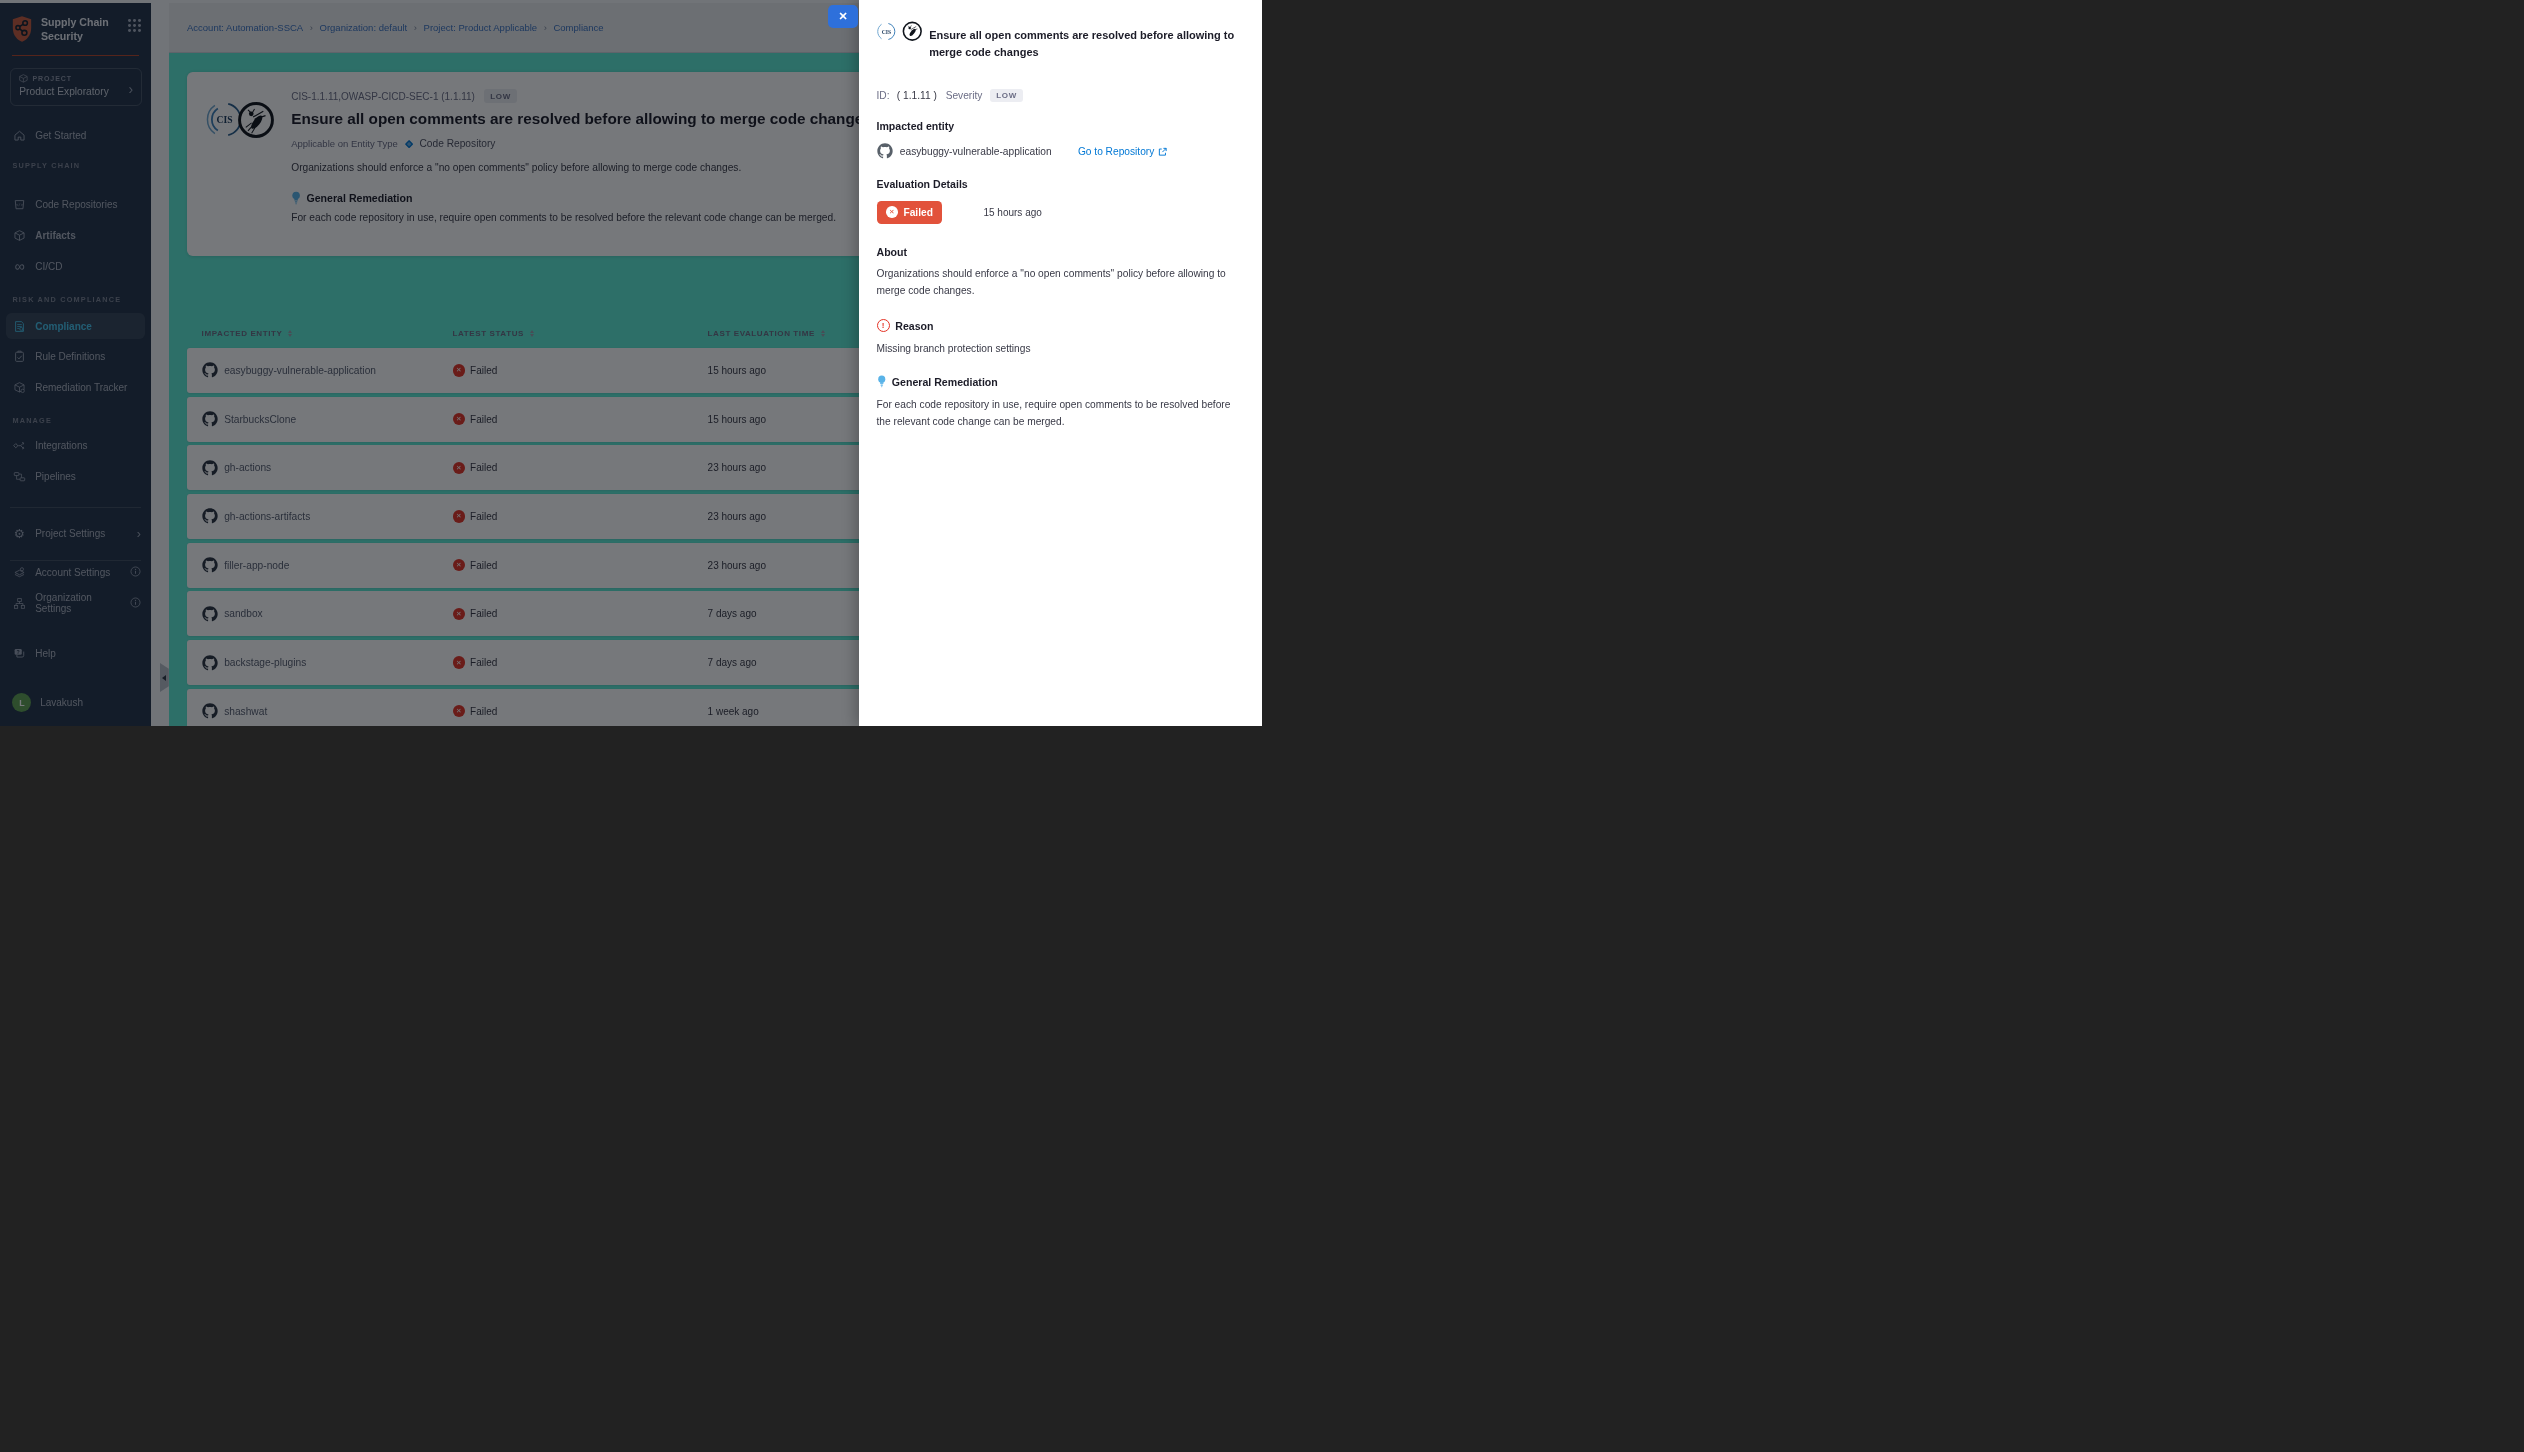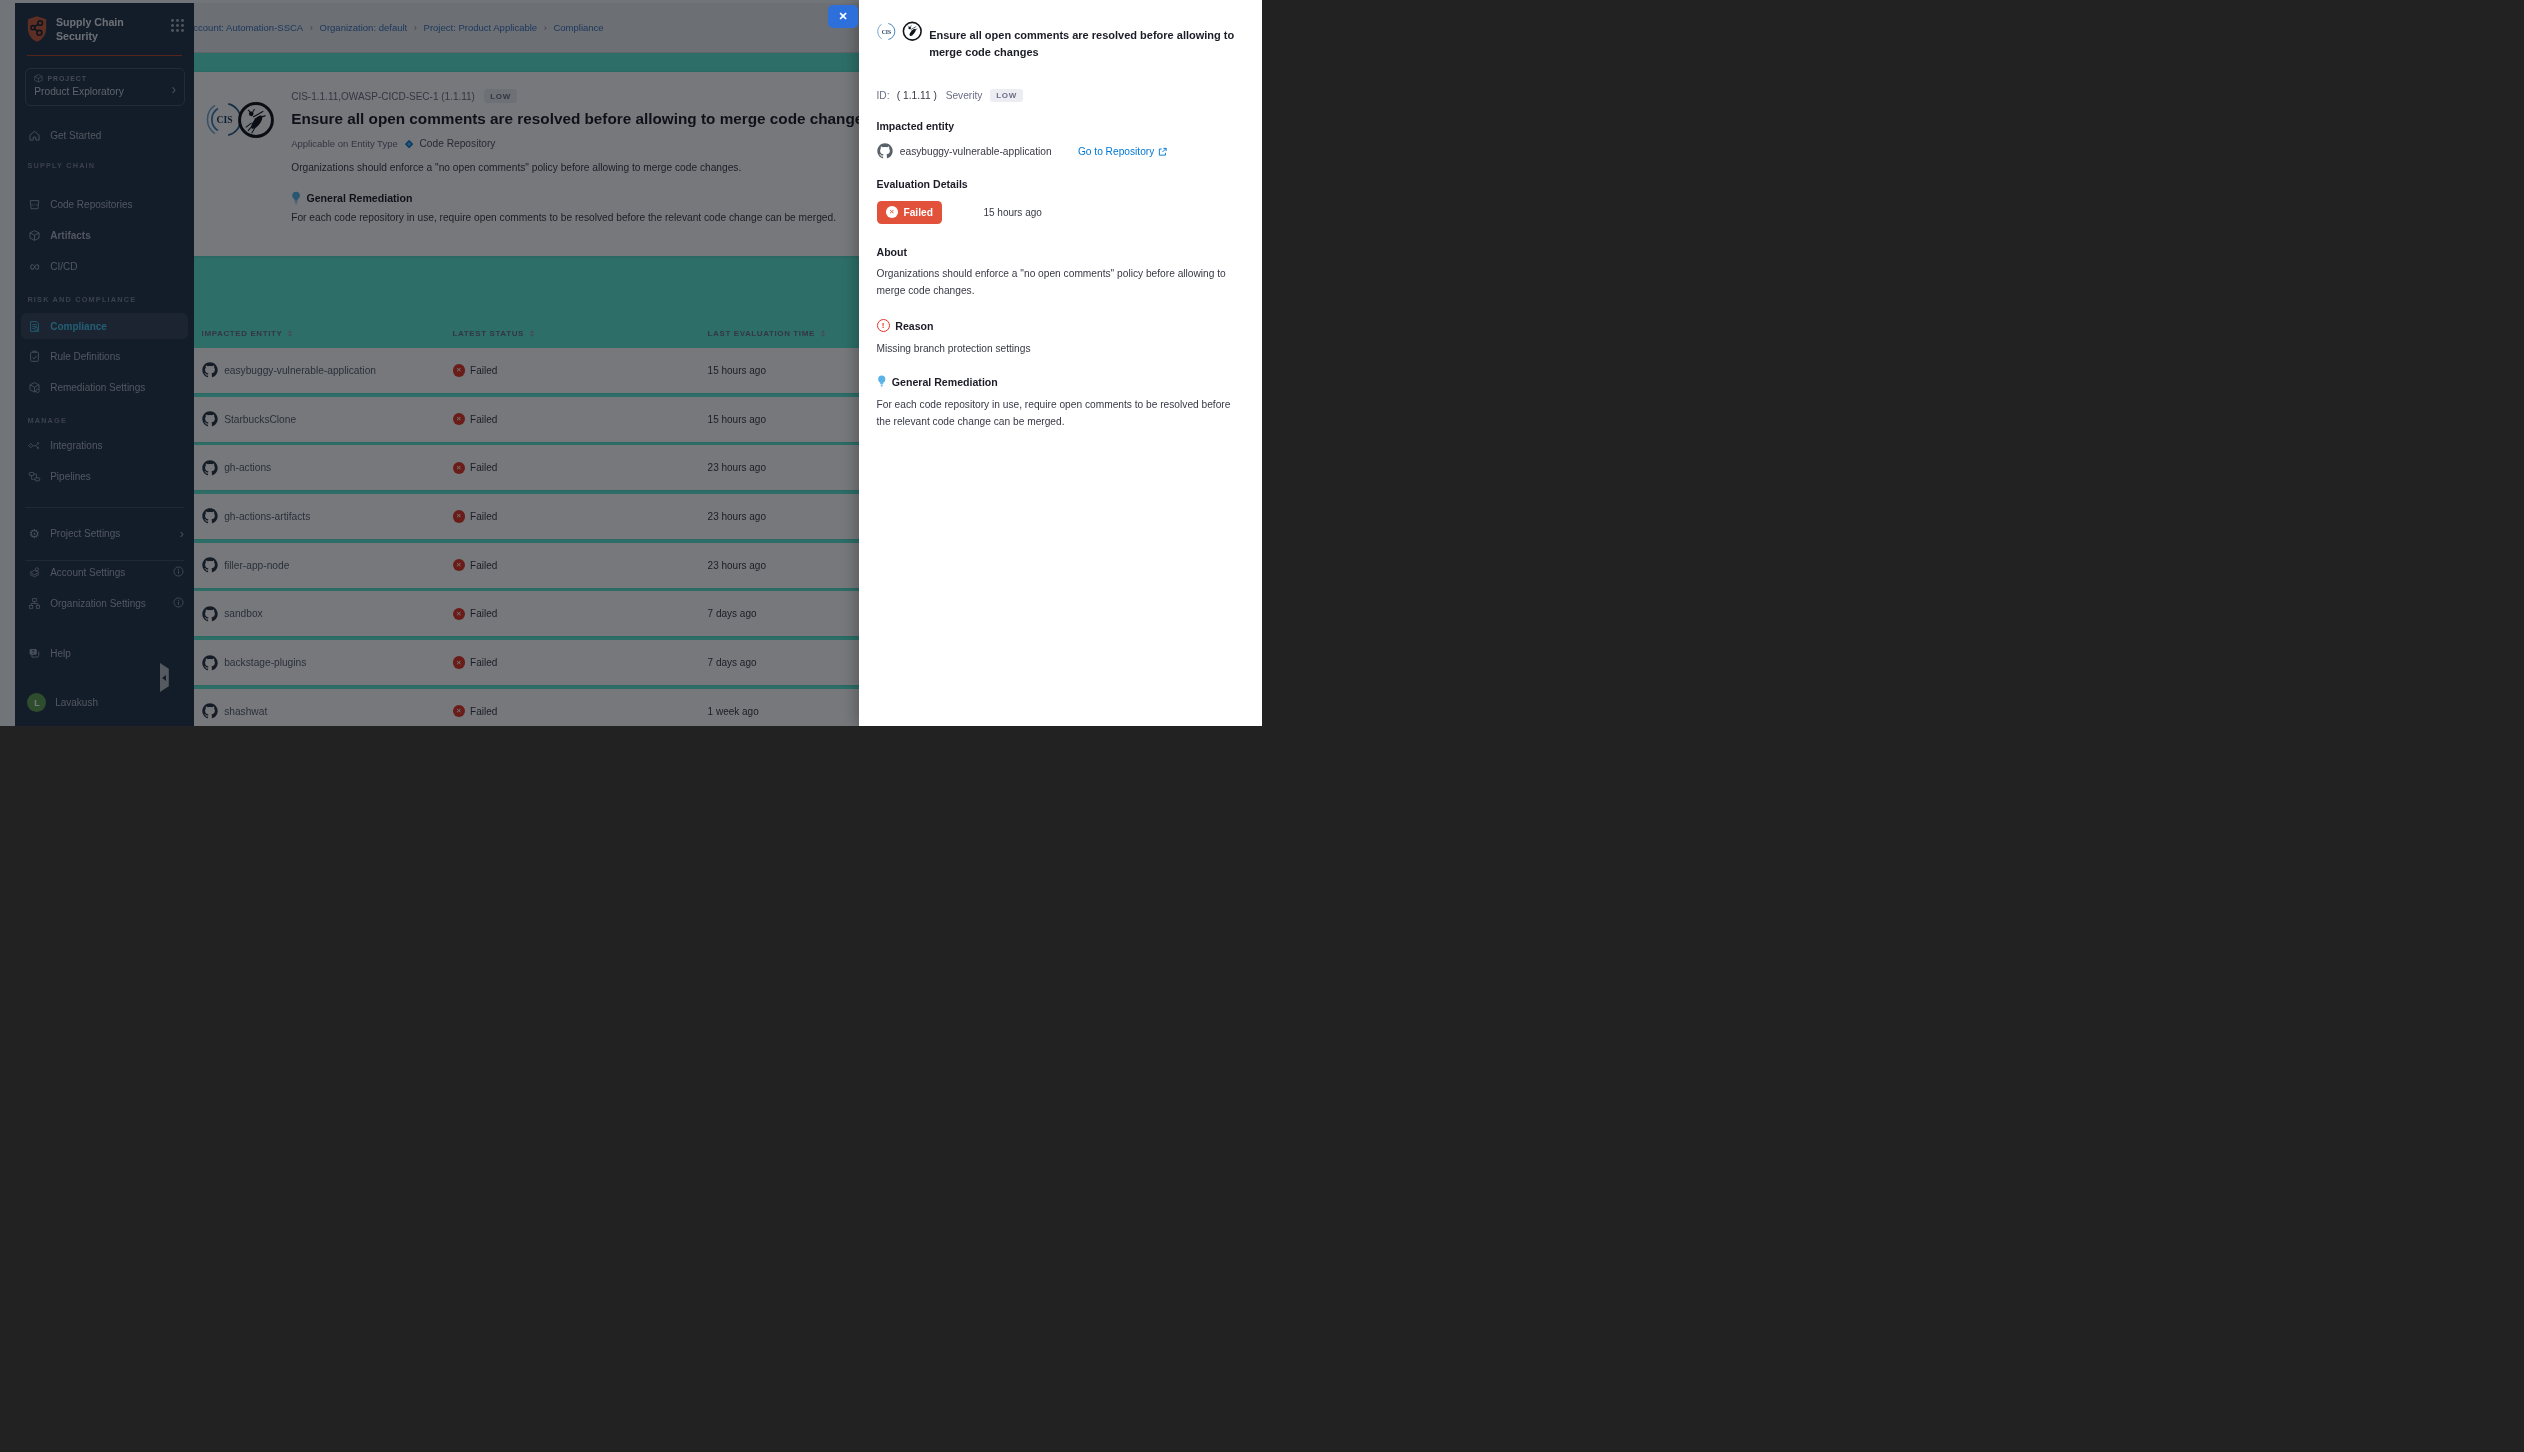--- a/index.html
+++ b/index.html
@@ -1,20 +1,20 @@
 <!DOCTYPE html>
 <html style="font-size:11.7px"><head>
 <meta charset="utf-8">
 <style>
   html,body{margin:0;padding:0;background:#222;}
   *{box-sizing:border-box;}
   .screen{position:relative;width:1262px;height:726px;overflow:hidden;
     font-family:"Liberation Sans","DejaVu Sans",sans-serif;background:#F3F5F8;}
   
-  .sidebar{position:absolute;left:15px;top:2.9px;width:179px;height:723px;background:#24344A;
+  .sidebar{position:absolute;left:0;top:2.9px;width:151px;height:723px;background:#24344A;
     display:flex;flex-direction:column;z-index:10;color:#B8BECC;}
   .logo-row{display:flex;align-items:flex-start;padding:11.7px 10.2px 7.3px 11px;}
   .logo-shield{flex:0 0 auto;margin-right:8px;}
   .logo-title{font-size:10.6px;font-weight:700;color:#E8EBF2;line-height:1.32;padding-top:1.5px;}
   .grid-icon{margin-left:auto;display:grid;grid-template-columns:repeat(3,2.9px);grid-gap:2.2px;padding-top:4.4px;cursor:pointer;}
   .grid-icon i{width:2.9px;height:2.9px;border-radius:50%;background:#A7AFC0;}
   .module-line{height:1.5px;background:#B5452C;margin:2.9px 11.7px 0 11.7px;}
   .project-box{margin:11.7px 9.5px 0 9.5px;height:38px;border:0.7px solid rgba(255,255,255,.16);
     border-radius:5.8px;padding:5.1px 7.3px 4.4px 8.8px;position:relative;cursor:pointer;}
   .project-label{display:flex;align-items:center;gap:4.4px;font-size:7px;letter-spacing:0.9px;
@@ -208,21 +208,21 @@
       </span>
       <span>Rule Definitions</span>
     </div>
     <div class="nav-item" style="margin-top:7.3px;">
       <span class="nicon">
         <svg width="13" height="13" viewBox="0 0 20 20">
             <path d="M10 2.5 L17 6 V13.5 L10 17 L3 13.5 V6 Z M3 6 L10 9.5 L17 6 M10 9.5 V17" fill="none" stroke="#9AA3B5" stroke-width="1.3"></path>
             <circle cx="14.8" cy="15.2" r="2.6" fill="#24344A" stroke="#9AA3B5" stroke-width="1.2"></circle>
           </svg>
       </span>
-      <span>Remediation Settings</span>
+      <span>Remediation Tracker</span>
     </div>
 
     <div class="section-label" style="margin-top:17.5px;">MANAGE</div>
 
     <div class="nav-item" style="margin-top:7.3px;">
       <span class="nicon">
         <svg width="13" height="13" viewBox="0 0 20 20">
             <rect x="2" y="8" width="4.6" height="4.6" transform="rotate(45 4.3 10.3)" fill="none" stroke="#9AA3B5" stroke-width="1.3"></rect>
             <path d="M8 10.3 H12 M12 10.3 L15.5 6.5 M12 10.3 L15.5 14" fill="none" stroke="#9AA3B5" stroke-width="1.3"></path>
             <path d="M14 5.2 L16.5 6 L15.8 8.4 M14 15.3 L16.5 14.5 L15.8 12.1" fill="none" stroke="#9AA3B5" stroke-width="1.2"></path>

